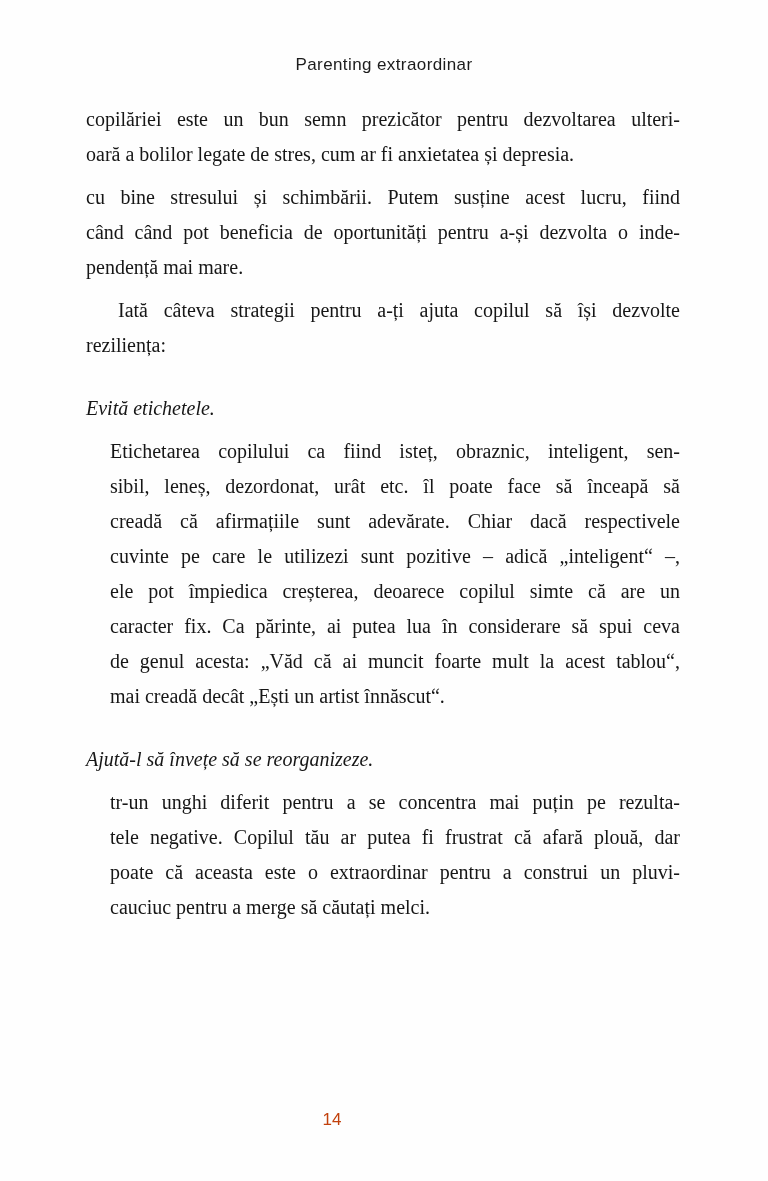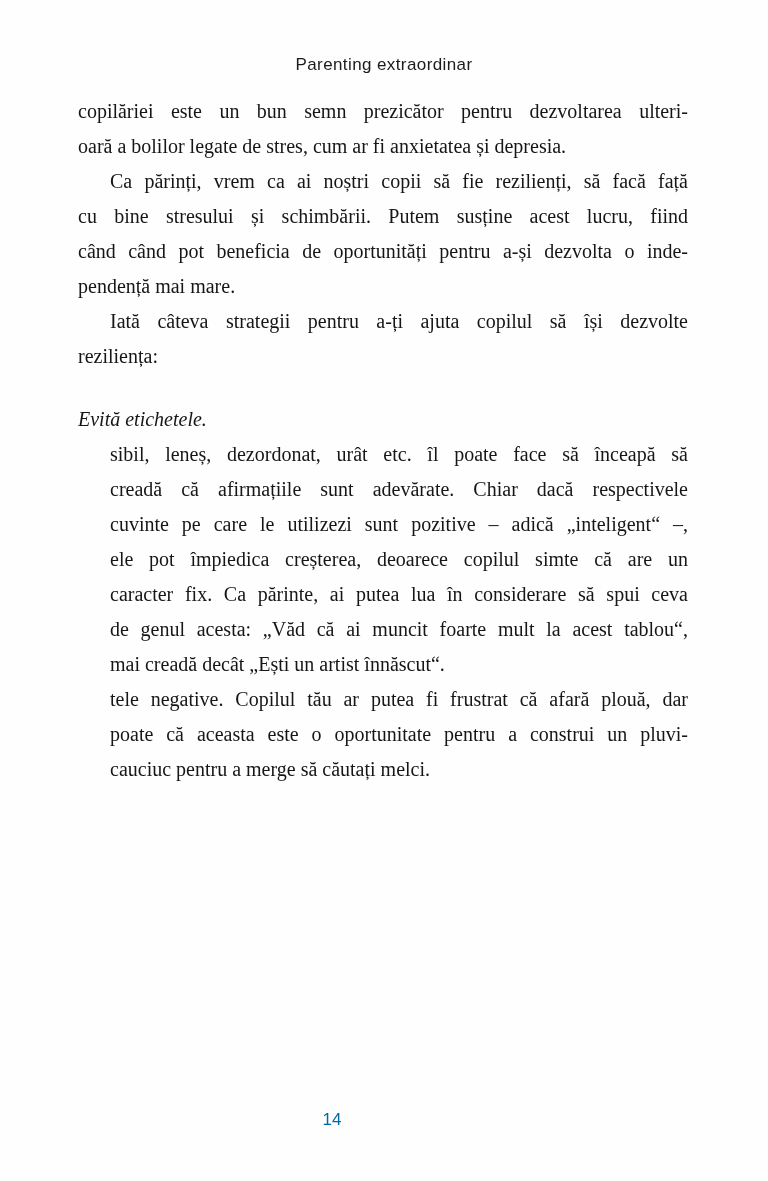--- a/index.html
+++ b/index.html
@@ -29,21 +29,21 @@
     color: #1c1c1c;
   }
   .body-text {
     position: absolute;
     top: 94px;
     left: 78px;
     width: 610px;
     font-size: 20px;
     line-height: 35px;
   }
-  .block { margin: 0; }
+  .block { margin: 8px; }
   .block.inset { margin-left: 32px; }
   .block.heading {
     font-style: italic;
     margin-top: 28px;
   }
   .line {
     text-align: justify;
     text-align-last: justify;
   }
   .line.last {
@@ -56,57 +56,61 @@
     text-align-last: left;
   }
   .page-number {
     position: absolute;
     top: 1110px;
     left: 0;
     width: 664px;
     text-align: center;
     font-family: "Liberation Sans", sans-serif;
     font-size: 17px;
-    color: #0369a1;
+    color: #c2410c;
   }
 </style>
 </head>
 <body>
 
 <div class="page">
   <div class="running-head">Parenting extraordinar</div>
 
   <div class="body-text" id="body-text">
       <div class="block paragraph">
         <div class="line">copilăriei este un bun semn prezicător pentru dezvoltarea ulteri-</div>
         <div class="line last">oară a bolilor legate de stres, cum ar fi anxietatea și depresia.</div>
       </div>
       <div class="block paragraph">
-        <div class="line first-indent">Ca părinți, vrem ca ai noștri copii să fie rezilienți, să facă față</div>
         <div class="line">cu bine stresului și schimbării. Putem susține acest lucru, fiind</div>
         <div class="line">când când pot beneficia de oportunități pentru a-și dezvolta o inde-</div>
         <div class="line last">pendență mai mare.</div>
       </div>
       <div class="block paragraph">
         <div class="line first-indent">Iată câteva strategii pentru a-ți ajuta copilul să își dezvolte</div>
         <div class="line last">reziliența:</div>
       </div>
       <div class="block heading">
         <div class="line last">Evită etichetele.</div>
       </div>
       <div class="block paragraph inset">
+        <div class="line">Etichetarea copilului ca fiind isteț, obraznic, inteligent, sen-</div>
         <div class="line">sibil, leneș, dezordonat, urât etc. îl poate face să înceapă să</div>
         <div class="line">creadă că afirmațiile sunt adevărate. Chiar dacă respectivele</div>
         <div class="line">cuvinte pe care le utilizezi sunt pozitive – adică „inteligent“ –,</div>
         <div class="line">ele pot împiedica creșterea, deoarece copilul simte că are un</div>
         <div class="line">caracter fix. Ca părinte, ai putea lua în considerare să spui ceva</div>
         <div class="line">de genul acesta: „Văd că ai muncit foarte mult la acest tablou“,</div>
         <div class="line last">mai creadă decât „Ești un artist înnăscut“.</div>
       </div>
+      <div class="block heading">
+        <div class="line last">Ajută-l să învețe să se reorganizeze.</div>
+      </div>
       <div class="block paragraph inset">
+        <div class="line">tr-un unghi diferit pentru a se concentra mai puțin pe rezulta-</div>
         <div class="line">tele negative. Copilul tău ar putea fi frustrat că afară plouă, dar</div>
-        <div class="line">poate că aceasta este o oportunitate pentru a construi un pluvi-</div>
+        <div class="line">poate că aceasta este o extraordinar pentru a construi un pluvi-</div>
         <div class="line last">cauciuc pentru a merge să căutați melci.</div>
       </div>
     </div>
 
   <div class="page-number">14</div>
 </div>
 
 </body></html>

